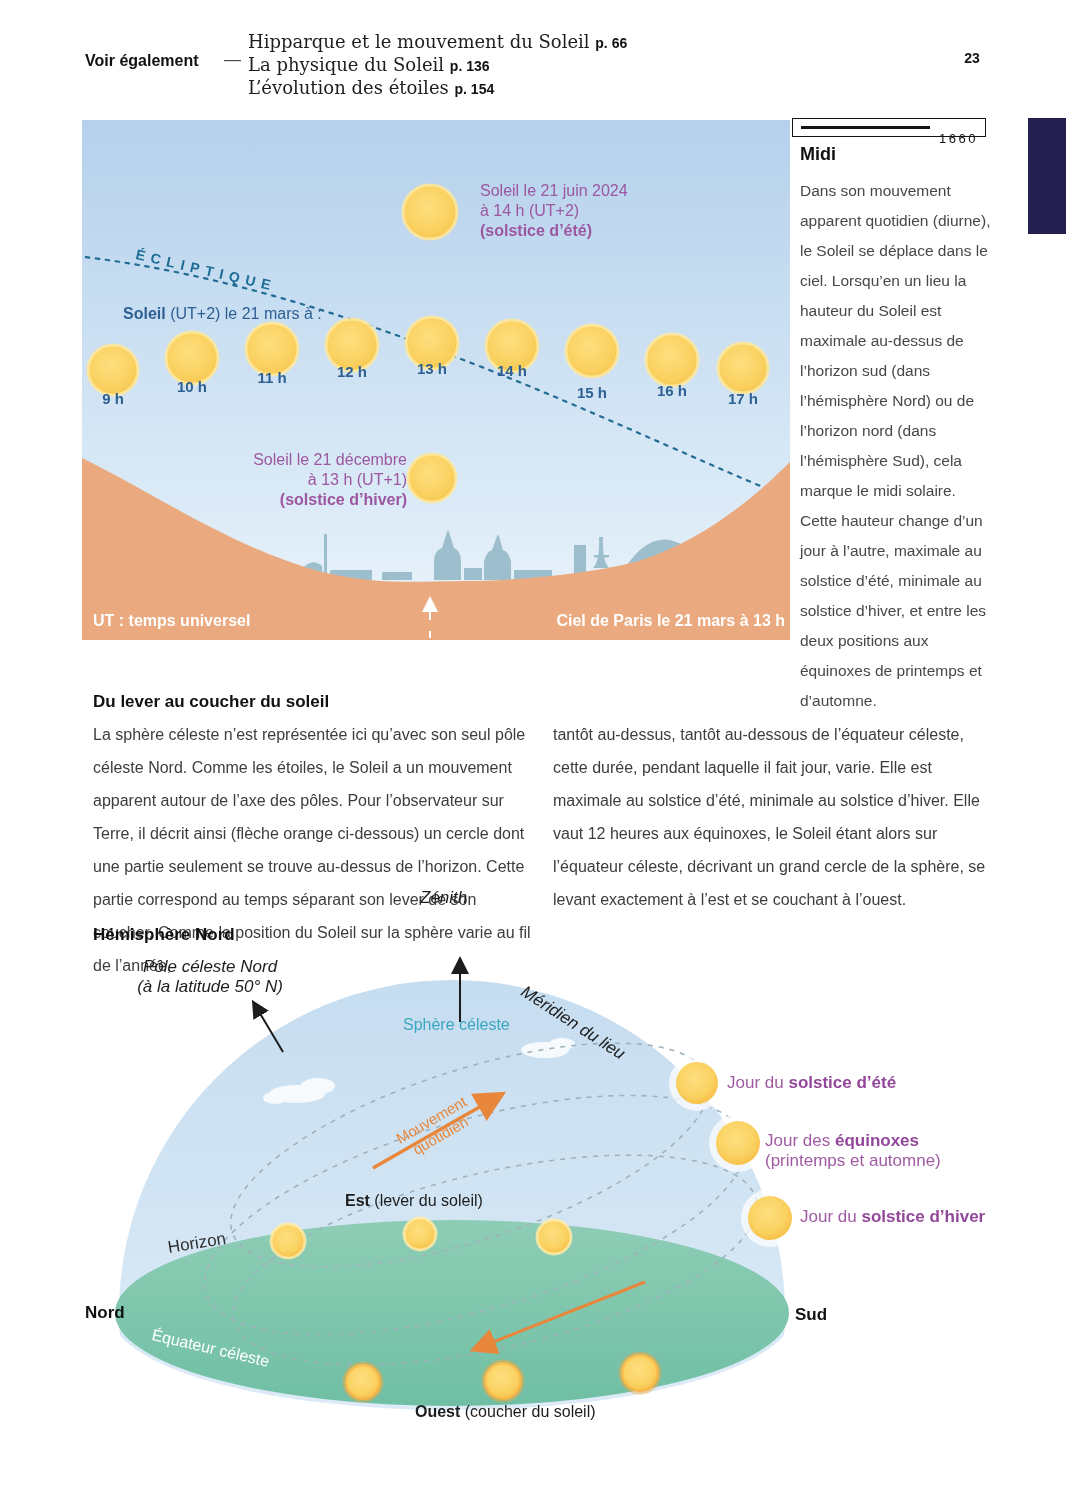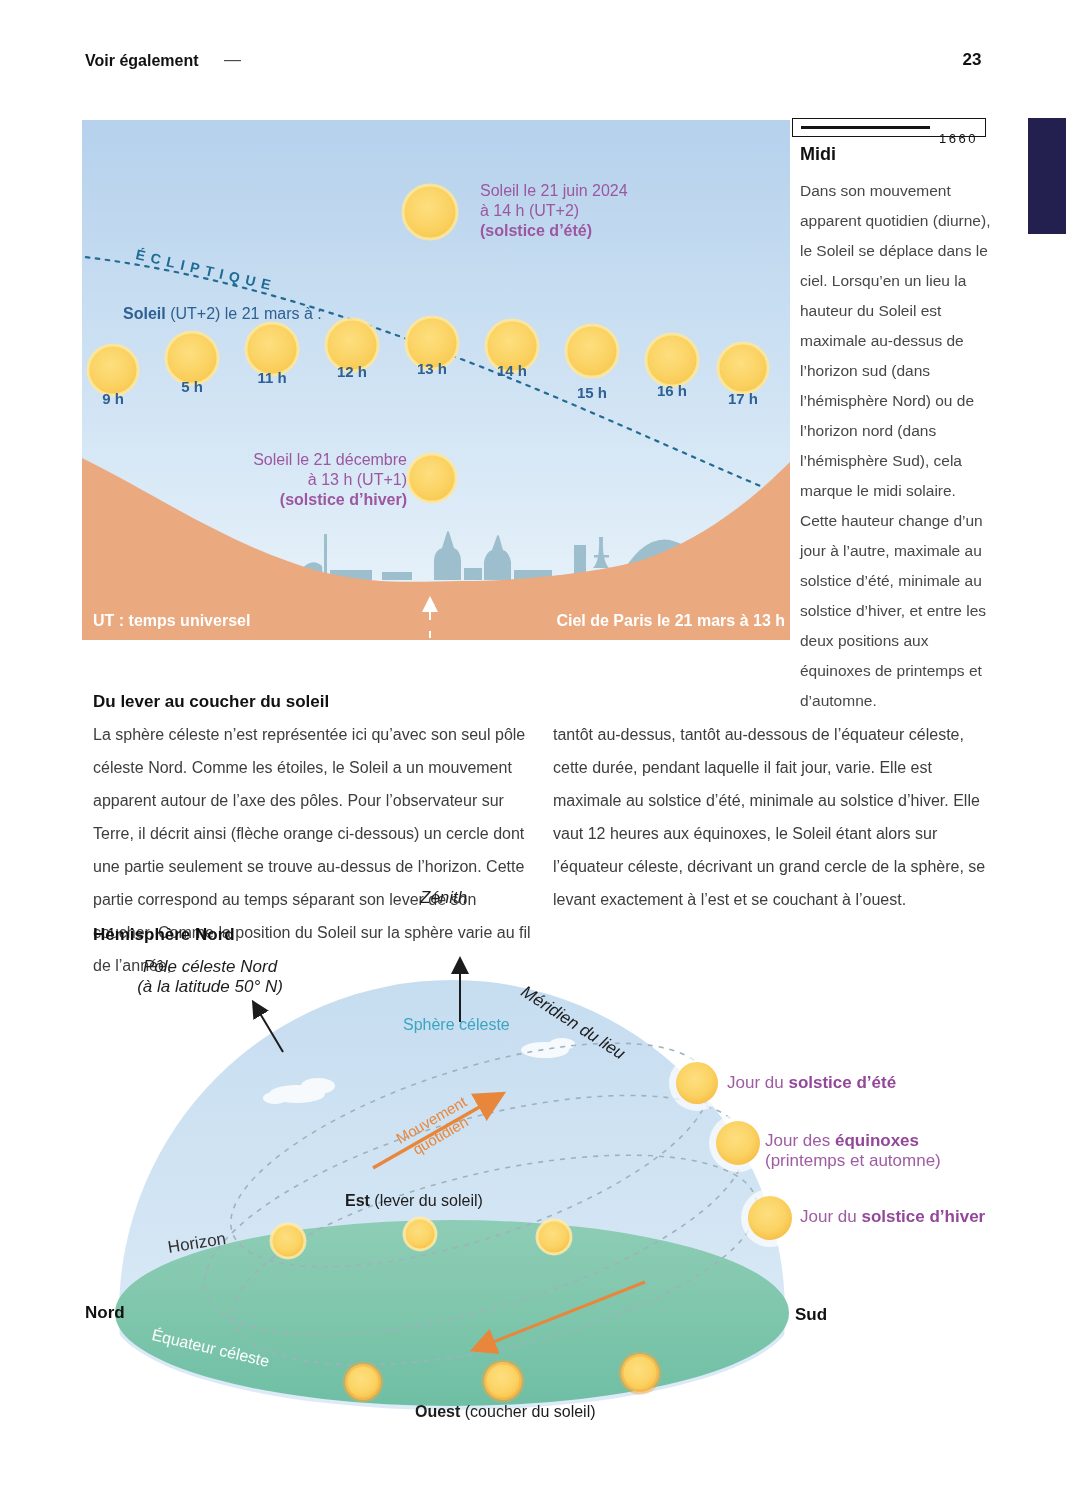--- a/index.html
+++ b/index.html
@@ -23,22 +23,36 @@
   .jour b{color:#93479a;}
 </style>
 </head>
 <body>
 
 <div class="page">
 
   <div class="abs" style="left:85px;top:52px;font-weight:bold;font-size:16px;color:#111;">Voir également</div>
   <div class="abs" style="left:224px;top:50px;font-size:17px;color:#444;">—</div>
 
-
-  <div class="abs" style="left:952px;top:50px;width:40px;text-align:center;font-weight:bold;font-size:17px;color:#111;">23</div>
+  <div class="abs" style="left:248px;top:31px;">
+    <div class="serifline">
+      <span>Hipparque et le mouvement du Soleil</span>
+      <span class="pageref">p. 66</span>
+    </div>
+    <div class="serifline">
+      <span>La physique du Soleil</span>
+      <span class="pageref">p. 136</span>
+    </div>
+    <div class="serifline">
+      <span>L’évolution des étoiles</span>
+      <span class="pageref">p. 154</span>
+    </div>
+  </div>
+
+  <div class="abs" style="left:952px;top:50px;width:40px;text-align:center;font-weight:bold;font-size:14px;color:#111;">23</div>
 
   <div class="abs" style="left:1028px;top:118px;width:38px;height:116px;background:#232050;"></div>
 
   <svg class="abs" style="left:82px;top:120px;" width="708" height="520" viewBox="0 0 708 520">
     <defs>
       <linearGradient id="skyG" x1="0" y1="0" x2="0" y2="1">
         <stop offset="0" stop-color="#b5d1ec"></stop>
           <stop offset="0.75" stop-color="#dcebf7"></stop>
           <stop offset="1" stop-color="#edf5fb"></stop>
       </linearGradient>
@@ -97,21 +111,21 @@
     <div>Soleil le 21 juin 2024</div>
     <div>à 14 h (UT+2)</div>
     <div style="font-weight:bold;">(solstice d’été)</div>
   </div>
 
   <div class="abs blue-label" style="left:123px;top:305px;white-space:nowrap;">
     <span style="font-weight:bold;">Soleil</span><span> (UT+2) le 21 mars à :</span>
   </div>
 
   <span class="hourlab" style="left:83px;top:390px;">9 h</span>
-  <span class="hourlab" style="left:162px;top:378px;">5 h</span>
+  <span class="hourlab" style="left:162px;top:378px;">10 h</span>
   <span class="hourlab" style="left:242px;top:369px;">11 h</span>
   <span class="hourlab" style="left:322px;top:363px;">12 h</span>
   <span class="hourlab" style="left:402px;top:360px;">13 h</span>
   <span class="hourlab" style="left:482px;top:362px;">14 h</span>
   <span class="hourlab" style="left:562px;top:369px;margin-top:15px;">15 h</span>
   <span class="hourlab" style="left:642px;top:382px;">16 h</span>
   <span class="hourlab" style="left:713px;top:390px;">17 h</span>
 
   <div class="abs purple" style="left:237px;top:450px;width:170px;text-align:right;">
     <div>Soleil le 21 décembre</div>

